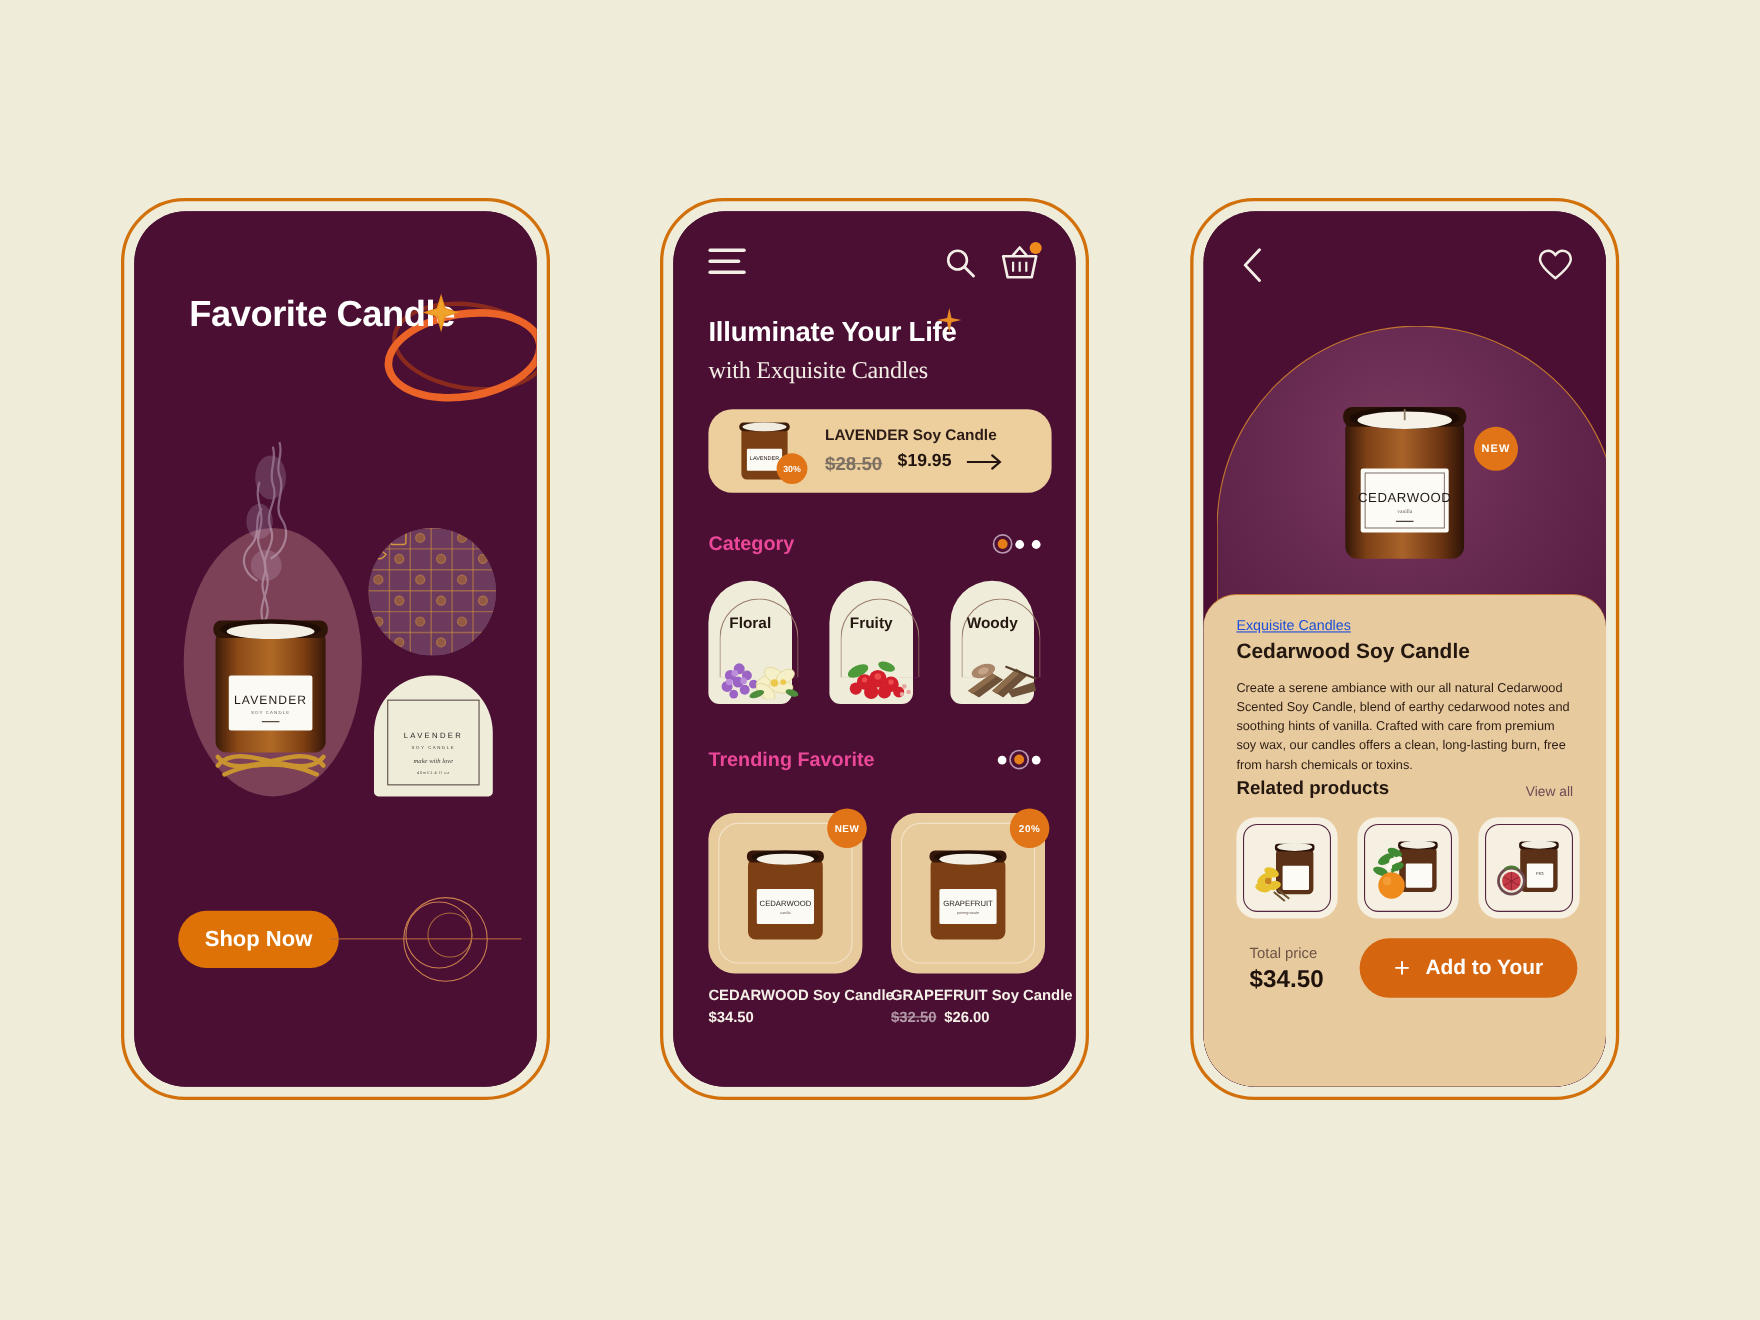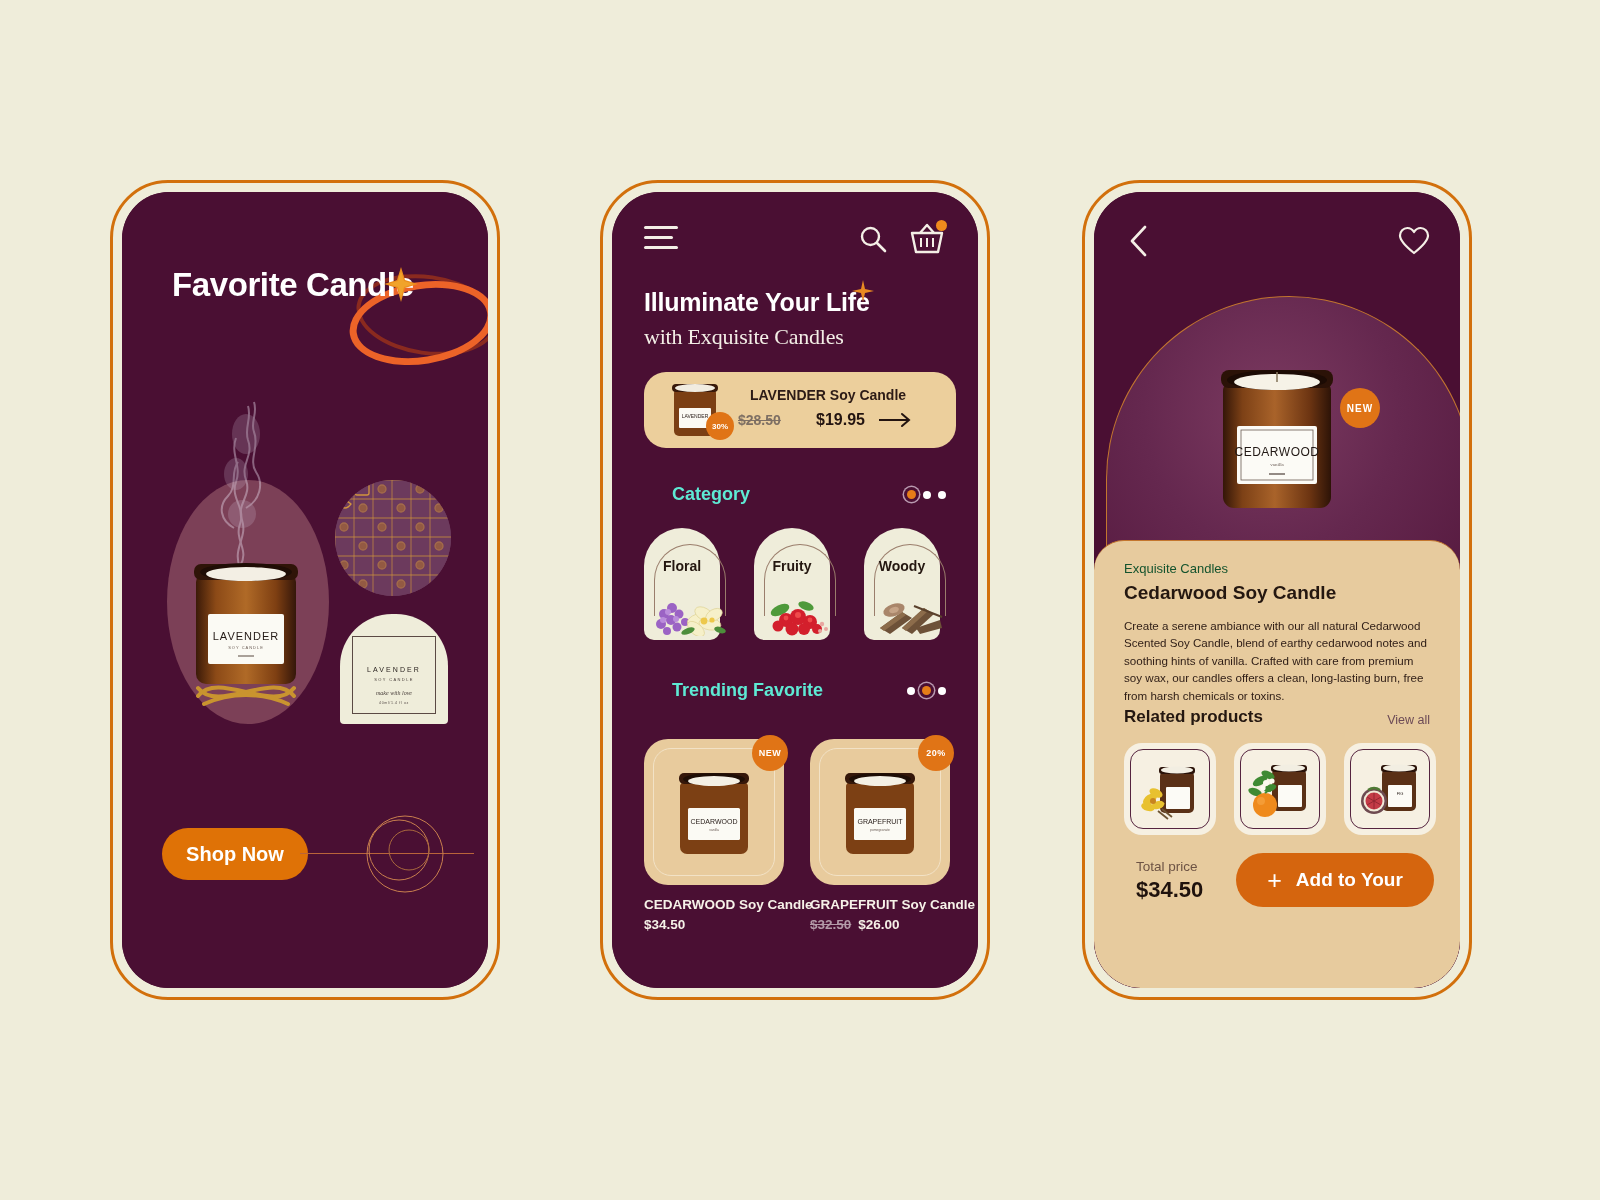--- a/index.html
+++ b/index.html
@@ -109,27 +109,27 @@
   .promo {
     position:absolute; left:32px; top:180px; width:312px; height:76px;
     background:#eccf9c; border-radius:22px; cursor:pointer;
   }
   .promo-img { position:absolute; left:22px; top:6px; width:58px; height:64px; }
   .promo-badge { position:absolute; left:62px; top:40px; width:28px; height:28px;
                  border-radius:50%; background:#e07416; color:#fff; font-size:8px;
                  font-weight:bold; display:flex; align-items:center; justify-content:center; }
   .promo-title { position:absolute; left:106px; top:15px; font-size:14px;
                  font-weight:bold; color:#2c1b16; }
-  .promo-old { position:absolute; left:94px; top:40px; font-size:14px;
+  .promo-old { position:absolute; left:106px; top:40px; font-size:17px;
                font-weight:bold; color:#7d6f63; text-decoration:line-through; }
   .promo-new { position:absolute; left:172px; top:39px; font-size:16px;
                font-weight:bold; color:#231410; }
   .promo-arrow { position:absolute; left:234px; top:40px; width:34px; height:16px;}
 
-  .sec-title { position:absolute; color:#5eead4; font-size:18px; font-weight:bold;margin-left:28px; }
+  .sec-title { position:absolute; color:#ec4899; font-size:18px; font-weight:bold; }
   .dots { position:absolute; display:flex; align-items:center; gap:7px; }
   .dot { width:8px; height:8px; border-radius:50%; background:#fff; }
   .dot.active { width:9px; height:9px; background:#e57d18;
                 box-shadow:0 0 0 3px #4a0f33, 0 0 0 4.5px #b99ab0; }
 
   .cat-card {
     position:absolute; top:336px; width:76px; height:112px;
     background:#efedda; border-radius:46px 46px 12px 12px; cursor:pointer;
   }
   .cat-arc { position:absolute; left:10px; top:16px; width:72px; height:72px;
@@ -174,21 +174,21 @@
   .new-badge3 { position:absolute; left:246px; top:196px; width:40px; height:40px;
                 border-radius:50%; background:#e07416; color:#fff; font-size:10px;
                 font-weight:bold; display:flex; align-items:center; justify-content:center;
                 letter-spacing:1px;}
 
   .s3-panel {
     position:absolute; left:0; right:0; top:348px; bottom:0;
     background:#e7cb9e; border-radius:30px 30px 47px 47px;
     border-top:1.5px solid #c4762e;
   }
-  .brand-sub { position:absolute; left:30px; top:20px; font-size:13px; color:#14532d;}
+  .brand-sub { position:absolute; left:30px; top:20px; font-size:13px; color:#1d4ed8;text-decoration:underline;}
   .prod-title { position:absolute; left:30px; top:41px; font-size:19px;
                 font-weight:bold; color:#241710;}
   .prod-desc { position:absolute; left:30px; top:76px; width:308px;
                font-size:11.6px; line-height:1.5; color:#2d1c15;}
   .rel-title { position:absolute; left:30px; top:166px; font-size:17px;
                font-weight:bold; color:#241710;}
   .view-all { position:absolute; right:30px; top:172px; font-size:12.5px;
               color:#6c4a56; cursor:pointer;}
   .rel-card { position:absolute; top:202px; width:92px; height:92px;
               background:#f6f0e2; border-radius:18px; cursor:pointer;}

